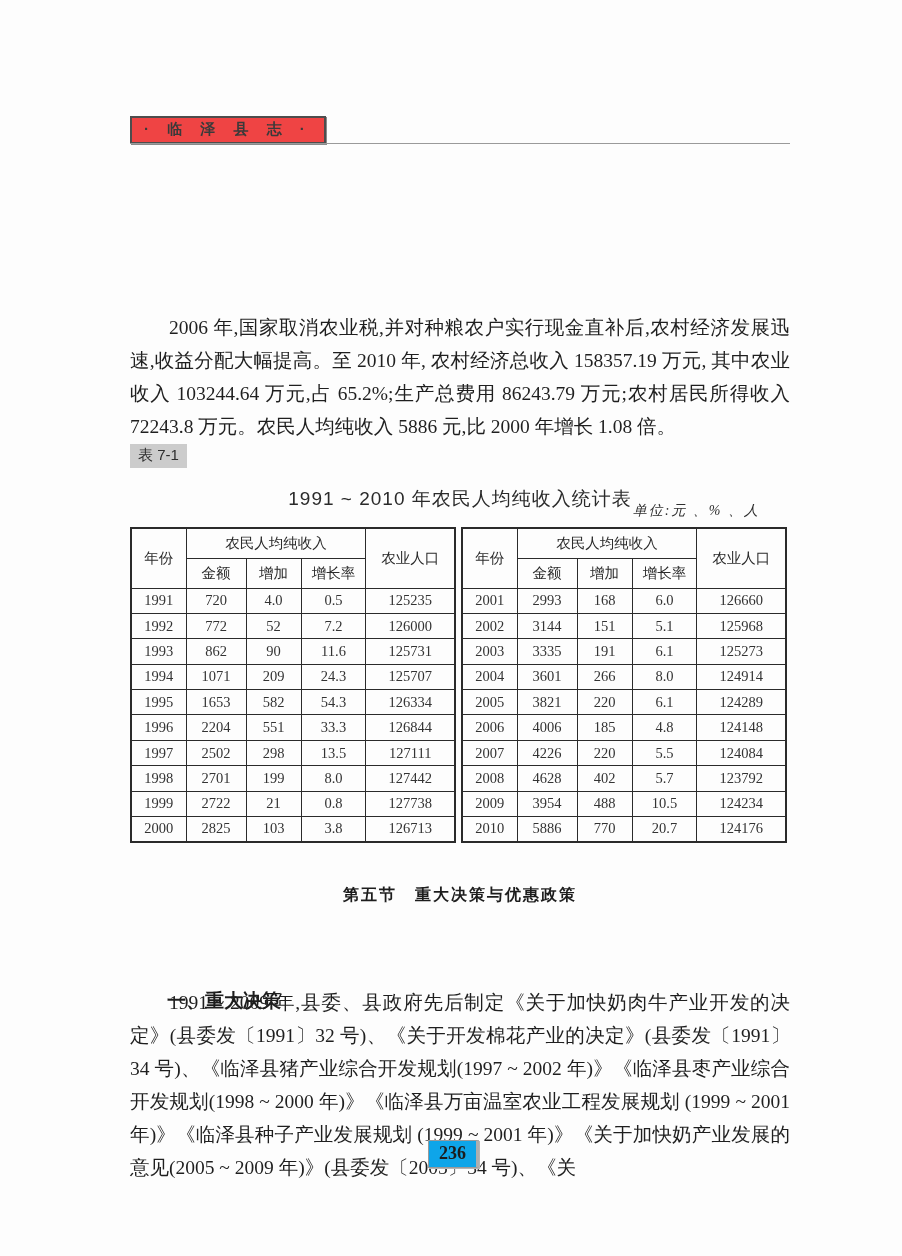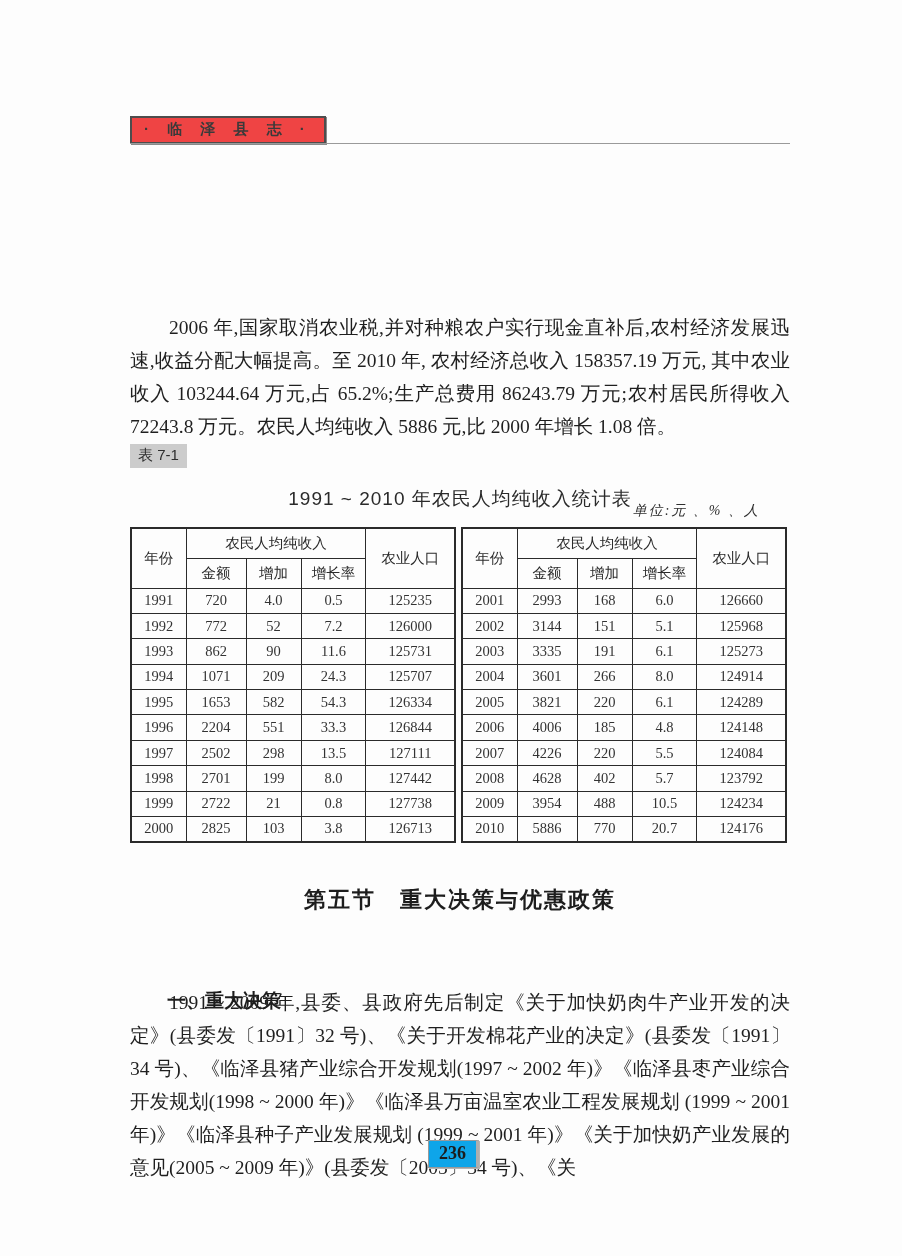--- a/index.html
+++ b/index.html
@@ -77,21 +77,21 @@
     font-weight:normal; font-size:14.5px; color:#2a2a2a;
     height:30px;
   }
   .tables td { height:25.4px; font-family:"Liberation Serif","DejaVu Serif",serif; }
   col.c-year{width:17%;} col.c-amount{width:18.5%;} col.c-inc{width:17%;} col.c-rate{width:20%;} col.c-pop{width:27.5%;}
   
   .section-heading {
     position:absolute; left:130px; top:885px; width:660px;
     text-align:center;
     font-family:Liberation Mono, monospace;
-    font-weight:bold; font-size:22px; color:#1d1d1d; letter-spacing:2px;
+    font-weight:bold; font-size:16px; color:#1d1d1d; letter-spacing:2px;
   }
   .sub-heading {
     position:absolute; left:167px; top:988px;
     font-family:"Liberation Sans","DejaVu Sans",sans-serif;
     font-weight:bold; font-size:19px; color:#1d1d1d;
   }
   
   .page-number {
     position:absolute; left:428px; top:1140px;
     background:#0ea5e9;

